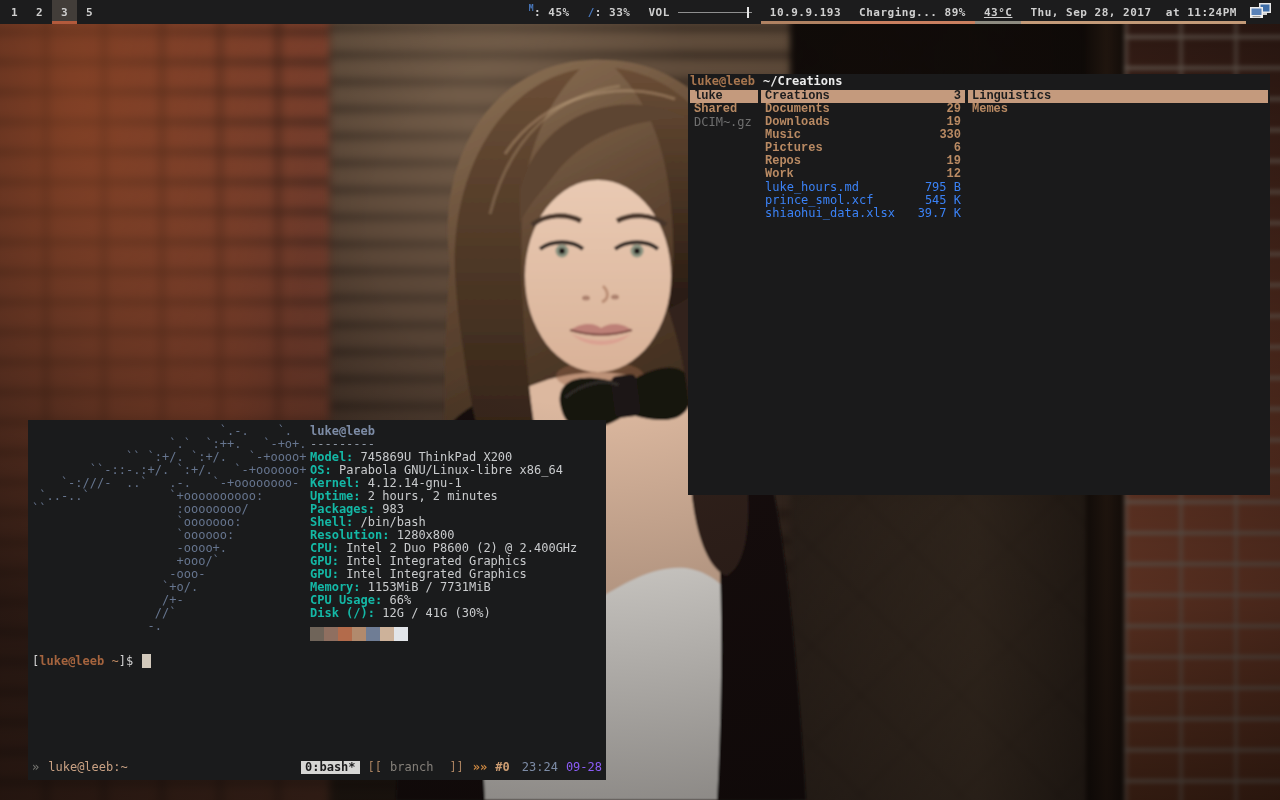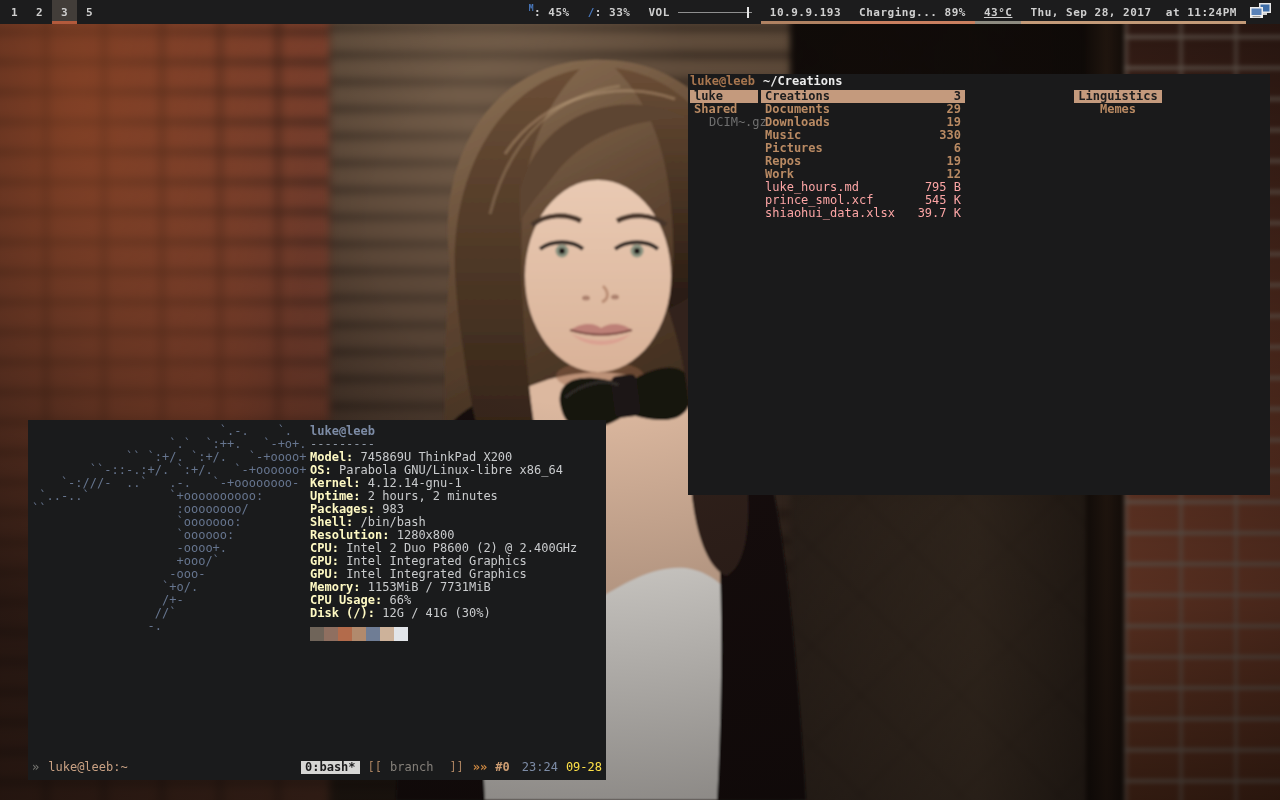--- a/index.html
+++ b/index.html
@@ -57,54 +57,54 @@
   .tray { display:flex; align-items:center; padding:0 8px 0 4px; }
 
   
   .terminal { position:absolute; left:28px; top:420px; width:578px; height:360px; background:#1a1b1c; z-index:5;
     font-size:12px; line-height:13px; padding:5px 0 0 4px; }
   .nf { display:flex; }
   .nf-art { width:278px; color:#66758f; white-space:pre; font:inherit; }
   .nf-title { color:#7d8ca6; font-weight:bold; }
   .nf-dash { color:#8d96a3; }
   .nf-row { white-space:pre; }
-  .nf-label { color:#fef9c3; font-weight:bold; }
+  .nf-label { color:#14b8a6; font-weight:bold; }
   .nf-value { color:#c9cbcd; }
   .nf-palette { display:flex; margin-top:7px; }
   .sw { width:14px; height:14px; display:inline-block; }
   .prompt-line { margin-top:13px; color:#d2d2d2; white-space:pre; }
   .p-user { color:#a5643e; font-weight:bold; }
   .p-path { color:#c08a62; }
   .cursor { display:inline-block; width:9px; height:14px; background:#d2c9bb; vertical-align:text-bottom; margin-left:9px; }
   .tmux-bar { position:absolute; left:4px; right:4px; bottom:4px; height:17px; display:flex; align-items:center; font-size:12px; }
   .tm-arrow { color:#7b7b76; }
   .tm-session { color:#c9a183; font-weight:normal; margin-left:9px; }
   .tm-window { background:#d6d6d4; color:#1b1b1c; font-weight:bold; padding:0 4px; }
   .tm-gbr { color:#a8815f; margin-left:8px; }
   .tm-git { color:#85807a; margin:0 8px; }
   .tm-arrows { color:#d08a42; font-weight:bold; margin-left:9px; }
   .tm-pane { color:#cd9d72; font-weight:bold; margin-left:8px; }
   .tm-time { color:#7d8ca6; margin-left:12px; }
-  .tm-date { color:#fde047; margin-left:8px; }
+  .tm-date { color:#8b5cf6; margin-left:8px; }
 
   
   .ranger { position:absolute; left:688px; top:74px; width:582px; height:421px; background:#1a1a1b; z-index:5;
     font-size:12px; line-height:13px; font-weight:bold; }
   .r-title { padding:1px 12px 1px 2px; white-space:pre; }
   .rt-user { color:#a8764f; }
   .rt-path { color:#ececec; margin-left:8px; }
   .r-cols { display:flex; gap:3px; padding:0 2px; margin-top:1px; }
   .r-col { display:flex; flex-direction:column; }
   .col-parent { width:68px; }
   .col-main { width:204px; }
-  .col-preview { flex:1;align-items:center; }
+  .col-preview { flex:1; }
   .r-row { height:13px; display:flex; justify-content:space-between; padding:0 4px; white-space:pre; }
-  .r-dir { color:#b98a63; }
-  .r-file { color:#fca5a5; font-weight:normal; }
-  .r-ghost { color:#6f6f6f; font-weight:normal;margin-left:15px; }
+  .r-dir { color:#b98a63;font-family:Liberation Mono, monospace; }
+  .r-file { color:#3b82f6; font-weight:normal; }
+  .r-ghost { color:#6f6f6f; font-weight:normal; }
   .r-sel { background:#c49a7d; color:#1d1d1e !important; }
   .r-sel span { color:#1d1d1e !important; }
   .r-status { position:absolute; left:5px; right:5px; bottom:3px; display:flex; font-weight:normal; white-space:pre; }
   .rs-perms { color:#9a9a9a; }
   .rs-info { color:#d8d8d8; margin-left:8px; }
   .rs-right { margin-left:auto; color:#d8d8d8; }
 </style>
 </head>
 <body>
 
@@ -256,20 +256,21 @@
           <span class="sw" style="background: rgb(111, 100, 89);"></span>
           <span class="sw" style="background: rgb(143, 111, 96);"></span>
           <span class="sw" style="background: rgb(179, 107, 75);"></span>
           <span class="sw" style="background: rgb(177, 138, 109);"></span>
           <span class="sw" style="background: rgb(111, 125, 149);"></span>
           <span class="sw" style="background: rgb(205, 178, 154);"></span>
           <span class="sw" style="background: rgb(226, 229, 233);"></span>
         </div>
     </div>
   </div>
+  <div class="prompt-line"><span>[</span><span class="p-user">luke@leeb</span><span class="p-path"> ~</span><span>]$</span><span class="cursor"></span></div>
 
   <div class="tmux-bar">
     <span class="tm-arrow">»</span>
     <span class="tm-session">luke@leeb:~</span>
     <span class="tb-spacer"></span>
     <span class="tm-window">0:bash*</span>
     <span class="tm-gbr">[[</span>
     <span class="tm-git">branch</span>
     <span class="tm-gbr">]]</span>
     <span class="tm-arrows">»»</span>

